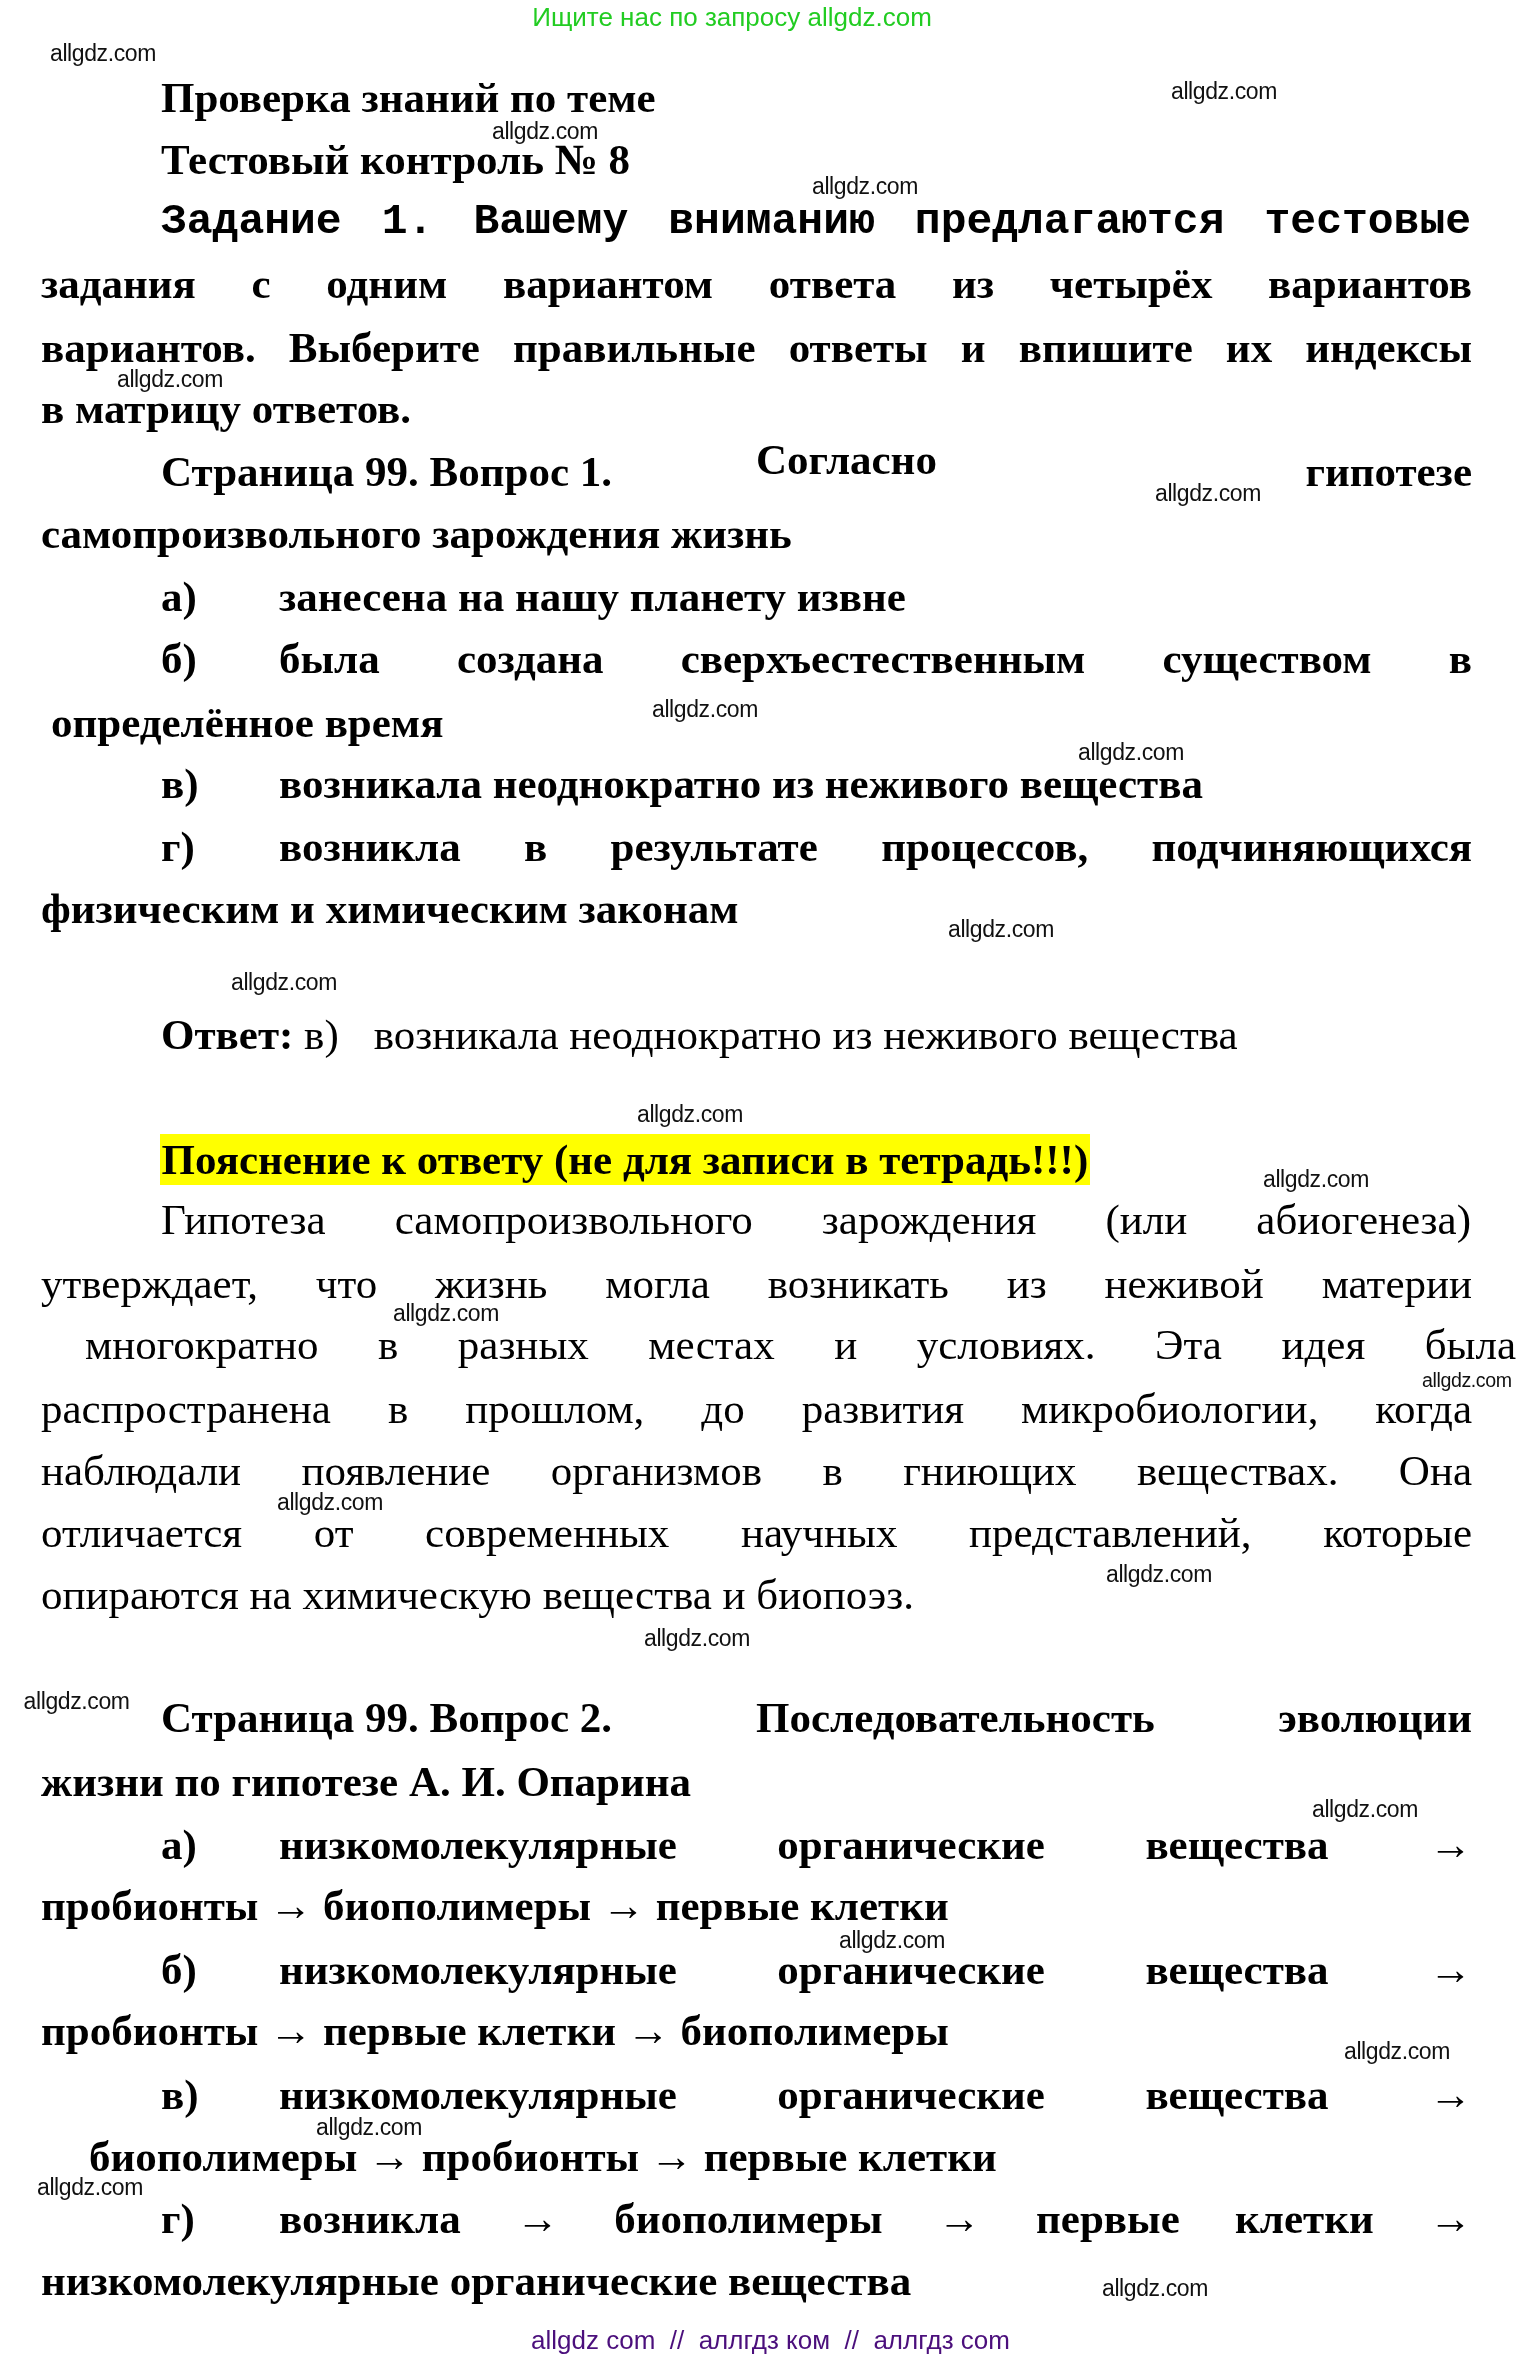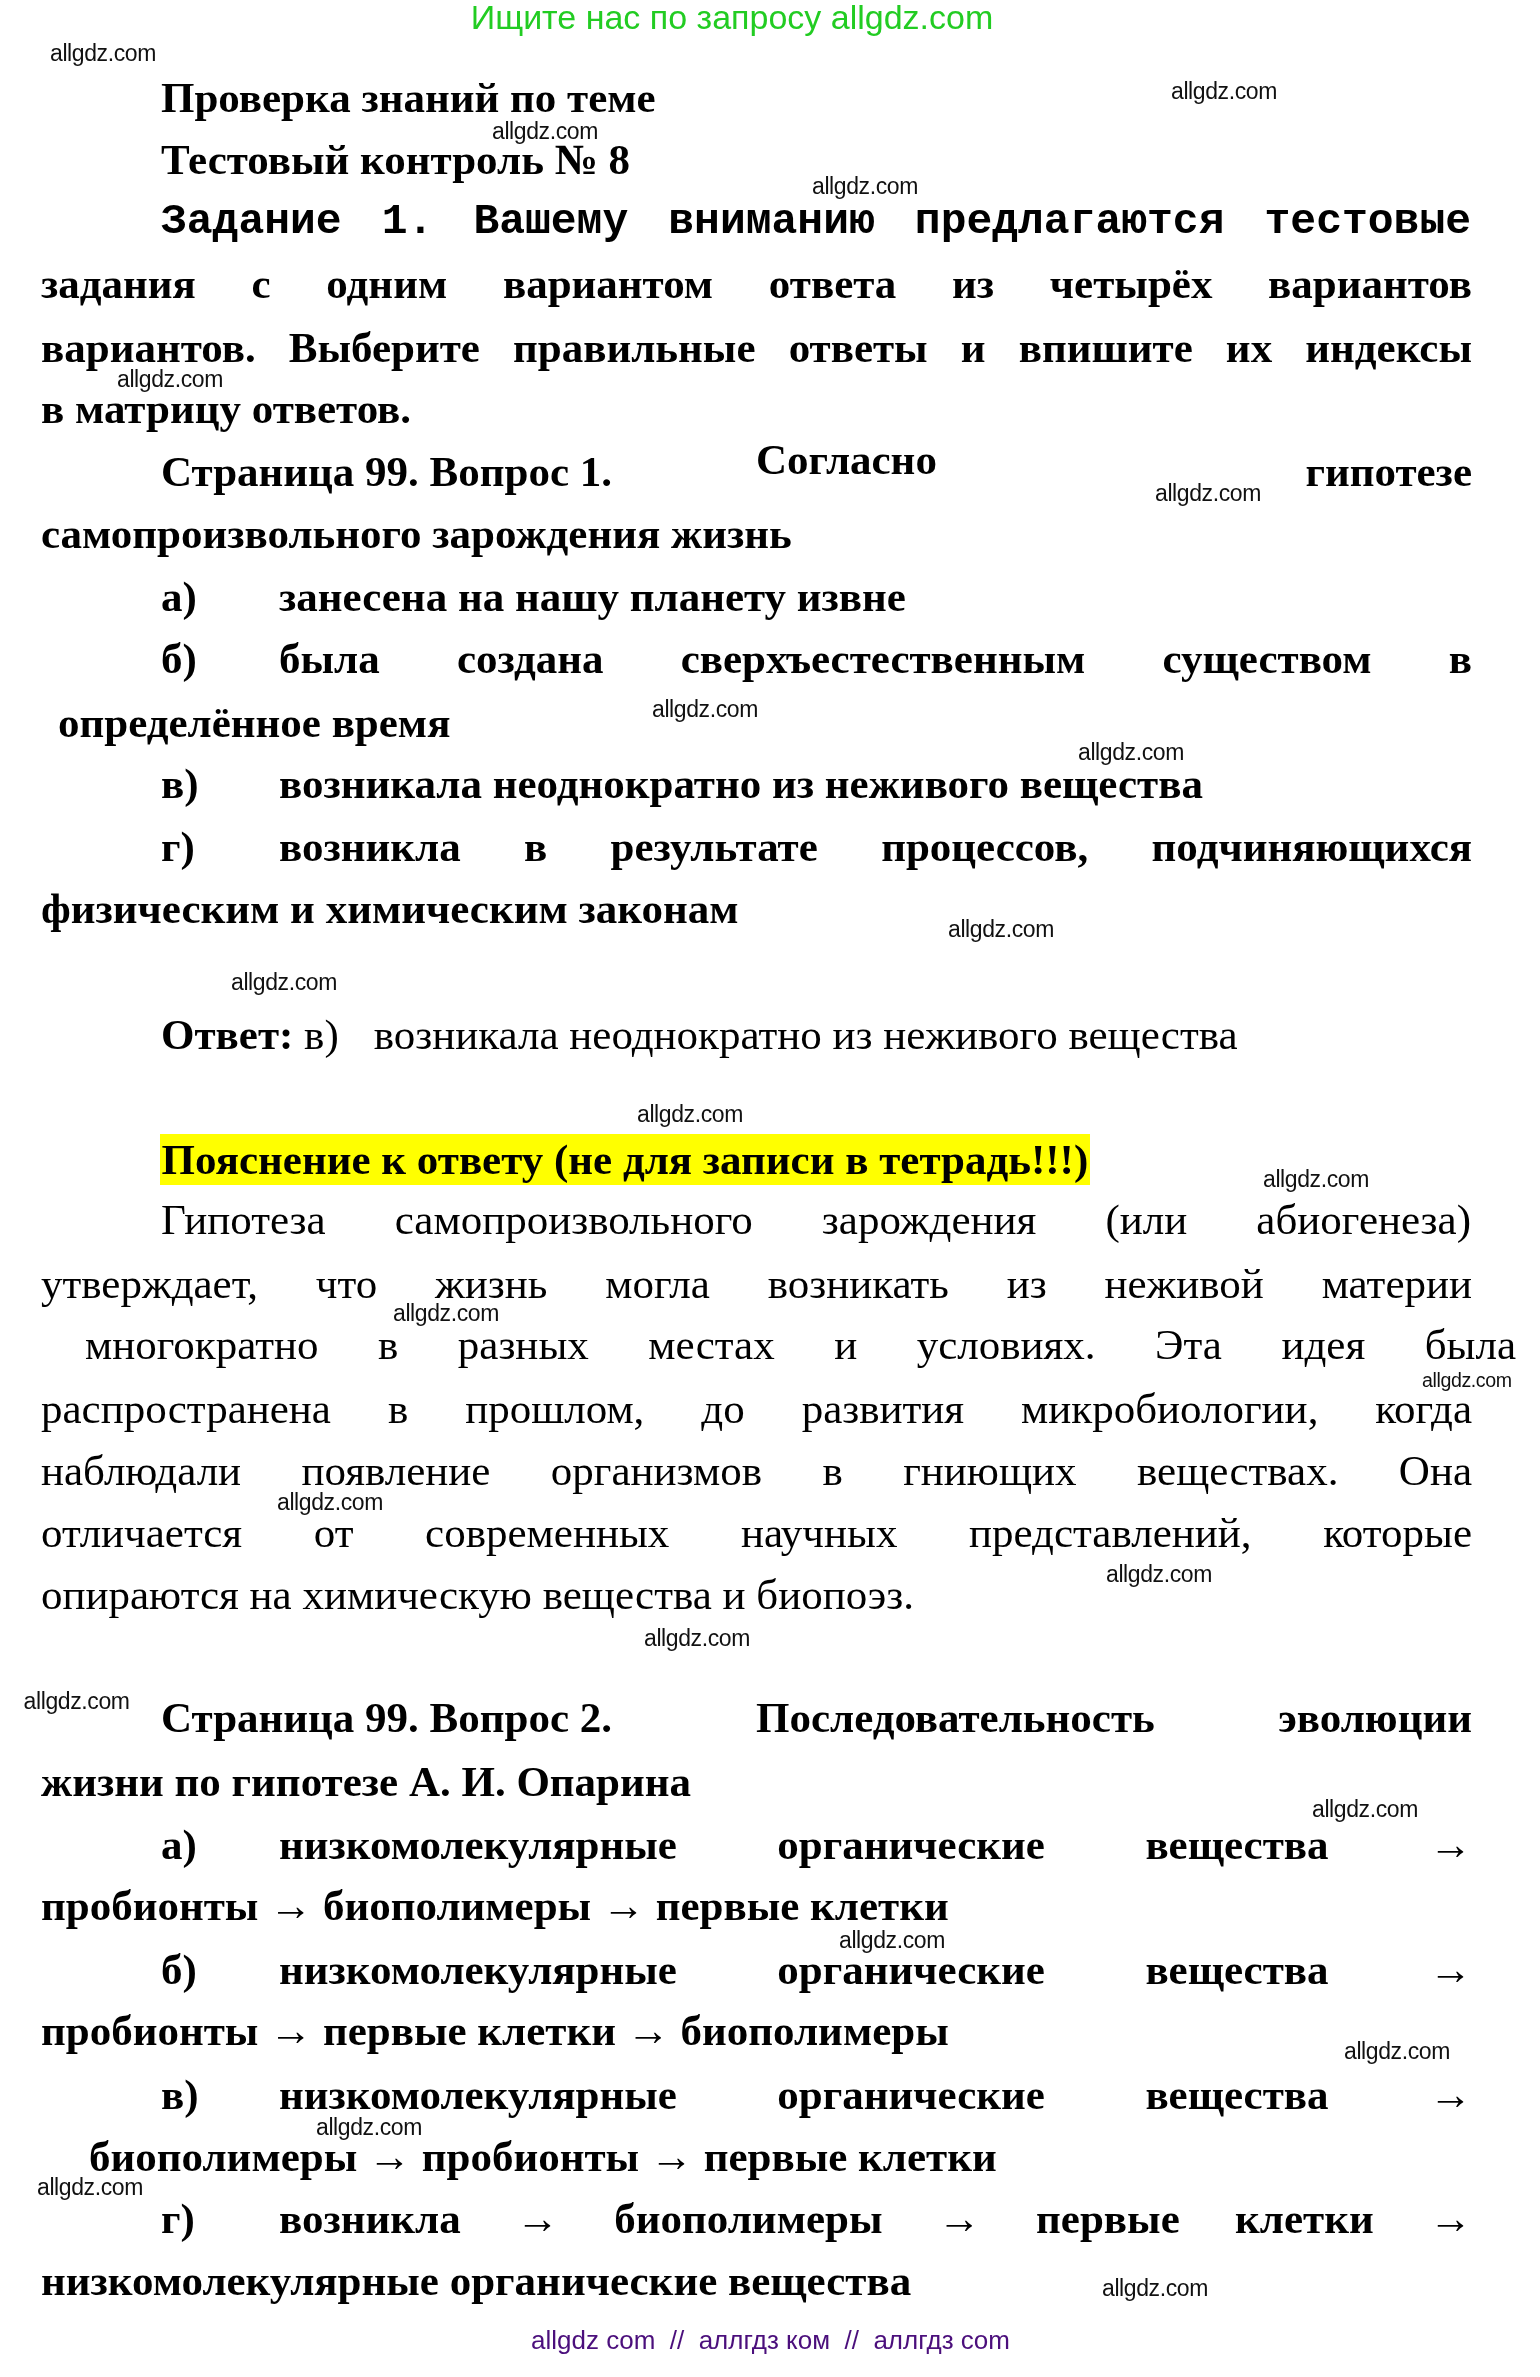--- a/index.html
+++ b/index.html
@@ -42,21 +42,21 @@
     font-family: "Liberation Sans", "DejaVu Sans", sans-serif;
     font-size: 23px;
     line-height: 24.4px;
     color: #111;
     white-space: nowrap;
     letter-spacing: -0.4px;
   }
   .topbar {
     position: absolute; left: 0; width: 1464px; top: 1.6px; text-align: center;
     font-family: "Liberation Sans", "DejaVu Sans", sans-serif;
-    font-size: 34px; line-height: 31px; color: #22cc22;
+    font-size: 26px; line-height: 31px; color: #22cc22;
   }
   .footer {
     position: absolute; left: 0; width: 1541px; top: 2324px; text-align: center;
     font-family: "Liberation Sans", "DejaVu Sans", sans-serif;
     font-size: 26px; line-height: 33px; color: #4b0f7c;
     white-space: pre;
   }
 </style>
 </head>
 <body>
@@ -79,21 +79,21 @@
   <div class="ln b" style="left:41px; top:508px;">самопроизвольного зарождения жизнь</div>
 
   <div class="opt" style="left:0; top:571px; width:1541px;">
     <span class="lbl">а)</span>
     <span class="txt">занесена на нашу планету извне</span>
   </div>
   <div class="opt" style="left:0; top:633px; width:1541px;">
     <span class="lbl">б)</span>
     <span class="txt just">была создана сверхъестественным существом в</span>
   </div>
-  <div class="ln b" style="left:58px; top:697px;text-align:right;">определённое время</div>
+  <div class="ln b" style="left:51px; top:697px;text-align:right;">определённое время</div>
   <div class="opt" style="left:0; top:758px; width:1541px;">
     <span class="lbl">в)</span>
     <span class="txt">возникала неоднократно из неживого вещества</span>
   </div>
   <div class="opt" style="left:0; top:821px; width:1541px;">
     <span class="lbl">г)</span>
     <span class="txt just">возникла в результате процессов, подчиняющихся</span>
   </div>
   <div class="ln b" style="left:41px; top:883px;">физическим и химическим законам</div>
 

